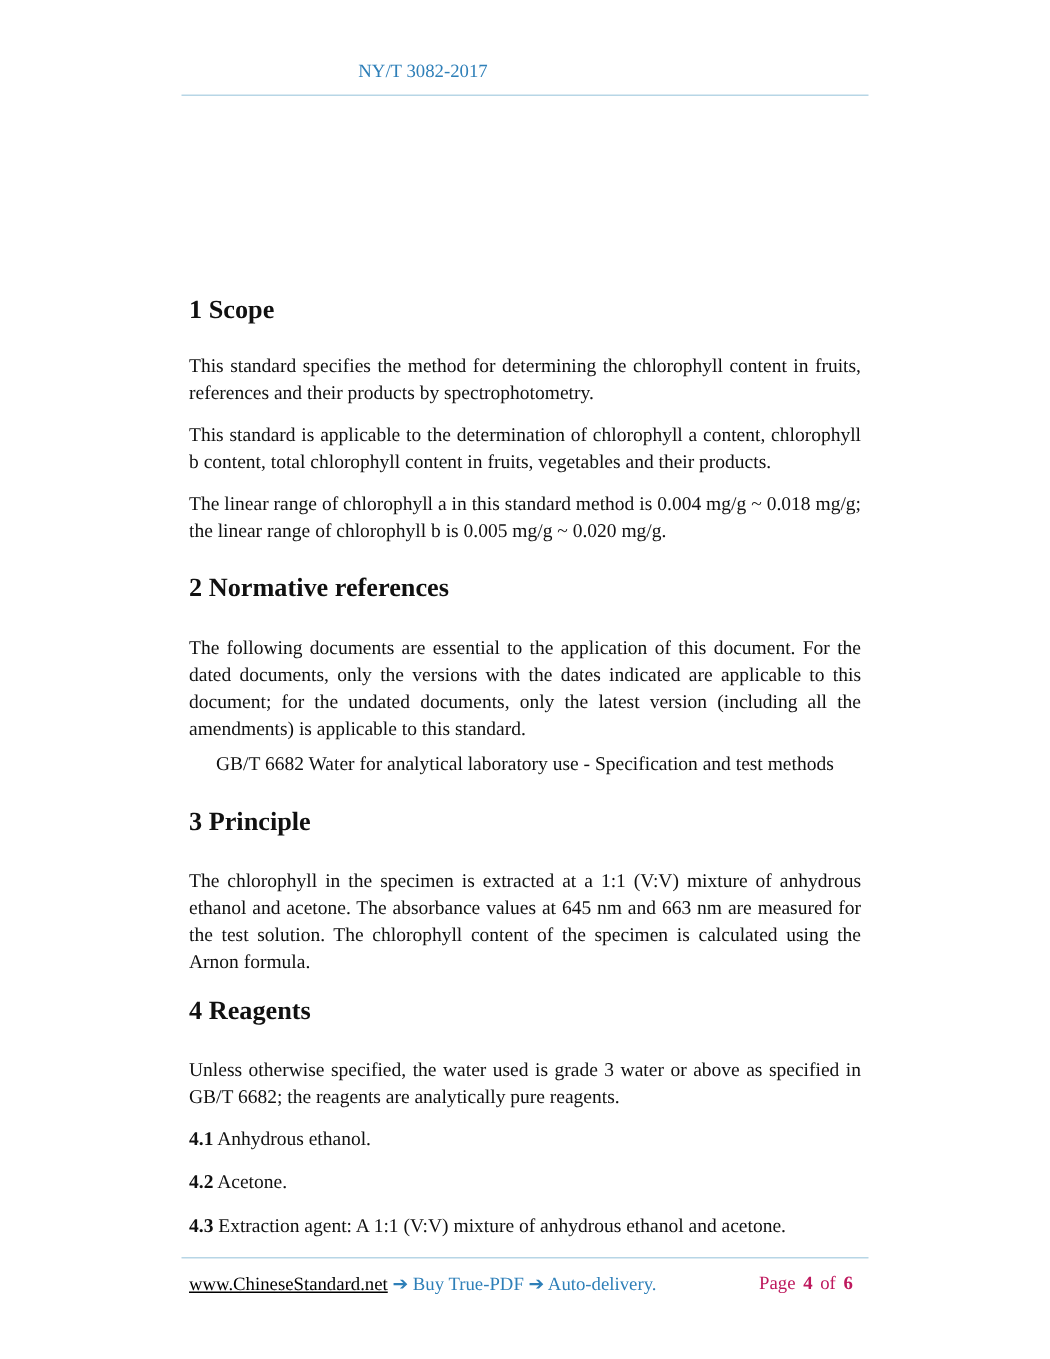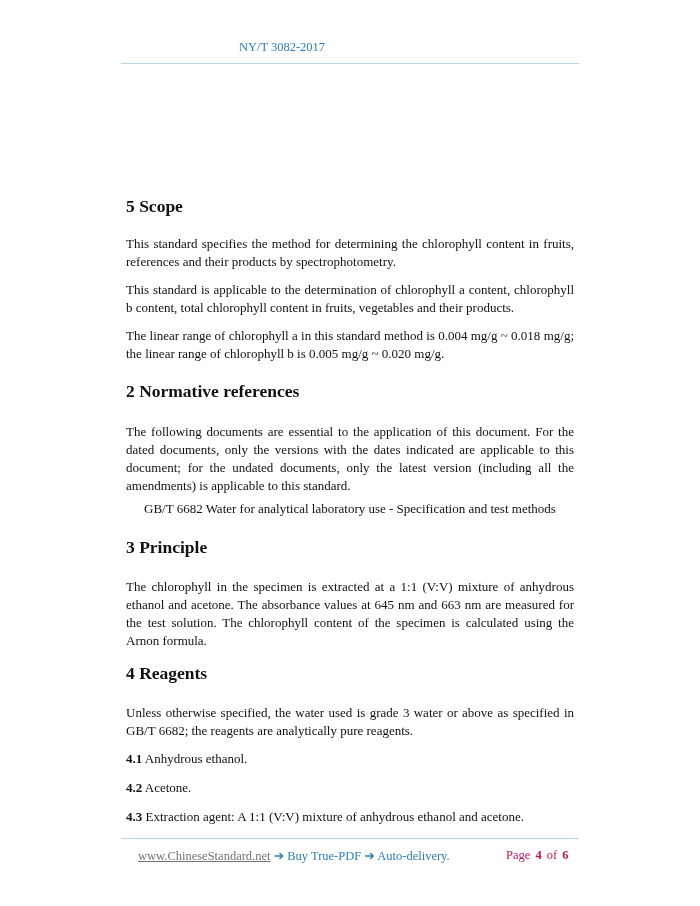--- a/index.html
+++ b/index.html
@@ -11,36 +11,36 @@
                  border-top: 1px solid #b7d6e6; }
   .title { position: absolute; top: 82px; left: 100px; width: 500px; text-align: center;
            font-weight: bold; font-size: 17.5px; line-height: 34px; }
   h2 { font-size: 17.5px; font-weight: bold; margin: 0; line-height: 28px; }
   p { font-size: 13px; line-height: 18px; margin: 0; text-align: justify; }
   .block { position: absolute; left: 126px; width: 448px; }
   .indent { padding-left: 18px; text-align: left; }
   .footer-rule { position: absolute; top: 838px; left: 121px; width: 458px; height: 0;
                  border-top: 1px solid #b7d6e6; }
   .footer-left { position: absolute; top: 848px; left: 126px; font-size: 12.5px; color: #2e7fb8; }
-  .footer-left a { color: #737373; text-decoration: underline; margin-left: 12px; }
+  .footer-left a { color: #000000; text-decoration: underline; }
   .footer-right { position: absolute; top: 848px; left: 506px; font-size: 12.5px; color: #be185d; word-spacing: 2px; }
   .footer-right b { font-weight: bold; }
   strong { font-weight: bold; }
 </style>
 </head>
 <body>
 
 <div class="header-code">NY/T 3082-2017</div>
 <div class="header-rule"></div>
 
 <div class="title">
 </div>
 
 <div class="block" style="top:192px;">
-  <h2>5 Scope</h2>
+  <h2>1 Scope</h2>
 </div>
 <div class="block" style="top:235px;">
   <p>This standard specifies the method for determining the chlorophyll content in fruits, references and their products by spectrophotometry.</p>
 </div>
 <div class="block" style="top:281px;">
   <p>This standard is applicable to the determination of chlorophyll a content, chlorophyll b content, total chlorophyll content in fruits, vegetables and their products.</p>
 </div>
 <div class="block" style="top:327px;">
   <p>The linear range of chlorophyll a in this standard method is 0.004 mg/g ~ 0.018 mg/g; the linear range of chlorophyll b is 0.005 mg/g ~ 0.020 mg/g.</p>
 </div>

